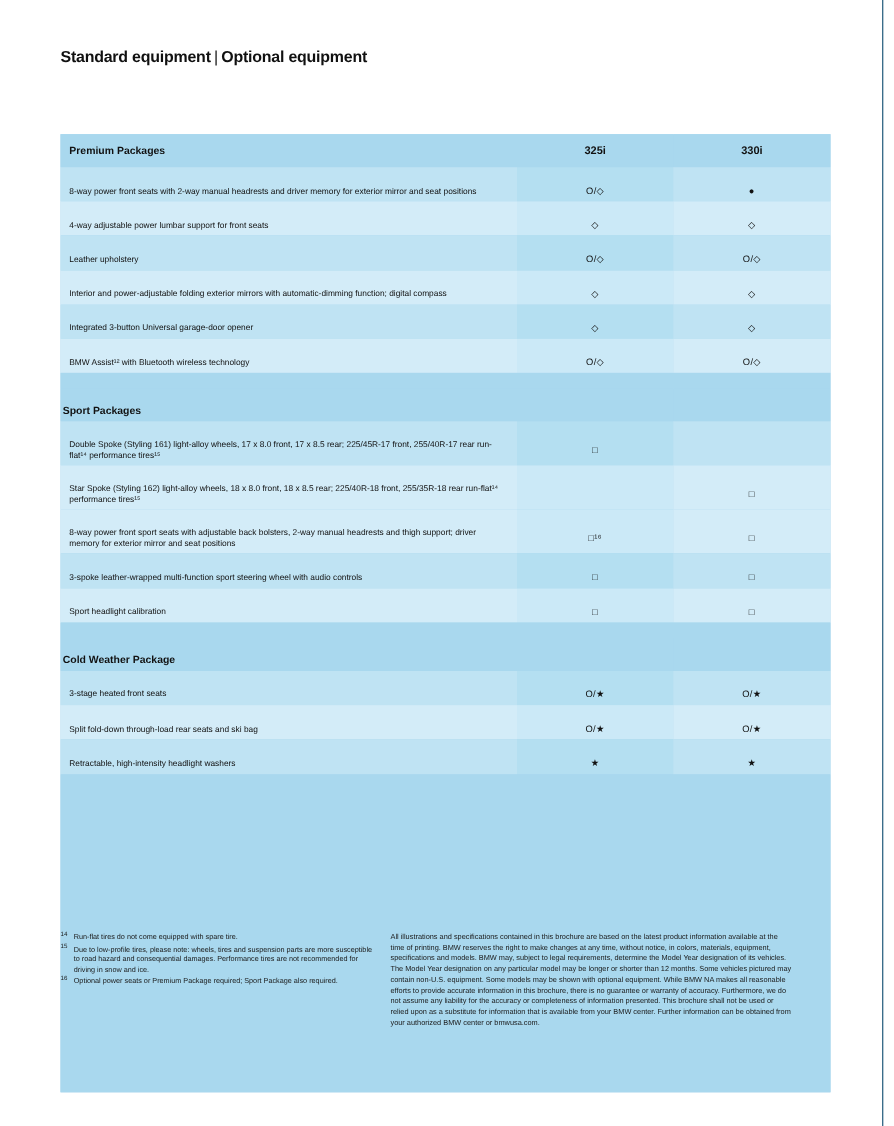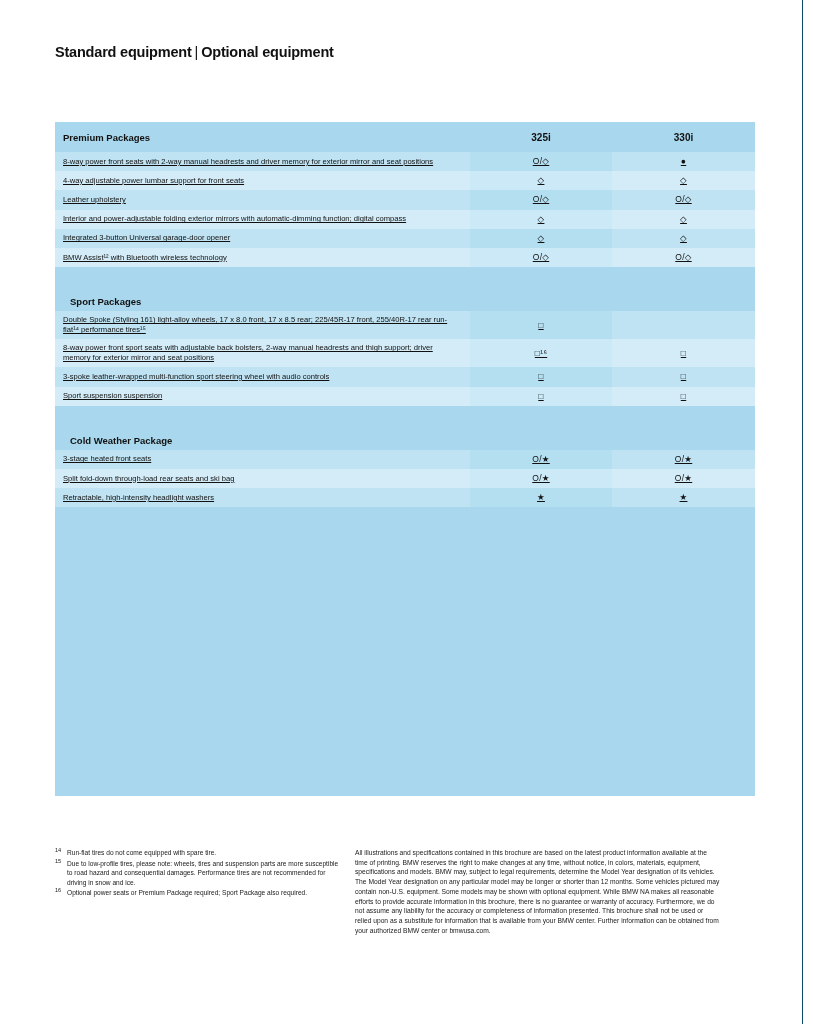--- a/index.html
+++ b/index.html
@@ -85,35 +85,34 @@
 
   .sect-row td {
     background: #a9d8ee;
     height: 26px;
     vertical-align: bottom;
     font-size: 9.5px;
     font-weight: bold;
     color: #111;
     padding-bottom: 4px;
   }
-  .sect-row td.desc { padding-left: 15px; }
+  .sect-row td.desc { padding-left: 2px; }
 
   .spacer-row td {
     height: 14px;
     background: #a9d8ee;
   }
 
   .item-row td {
     font-size: 7.6px;
     line-height: 1.32;
     color: #111;
     vertical-align: middle;
-    padding-top: 4px;
+    padding-top: 16px;
     padding-bottom: 4px;
-    text-decoration: underline;
   }
   .item-row td.desc {
     padding-left: 8px;
     padding-right: 10px;
     background: #bfe3f3;
   }
   .item-row td.val {
     text-align: center;
     background: #bfe3f3;
     font-size: 8.5px;
@@ -233,31 +232,36 @@
           <td></td>
             <td></td>
         </tr>
 
         <tr class="item-row">
           <td class="desc">Double Spoke (Styling 161) light-alloy wheels, 17 x 8.0 front, 17 x 8.5 rear; 225/45R-17 front, 255/40R-17 rear run-flat¹⁴ performance tires¹⁵</td>
           <td class="val first">□</td>
           <td class="val"></td>
         </tr>
         <tr class="item-row alt">
+          <td class="desc">Star Spoke (Styling 162) light-alloy wheels, 18 x 8.0 front, 18 x 8.5 rear; 225/40R-18 front, 255/35R-18 rear run-flat¹⁴ performance tires¹⁵</td>
+          <td class="val first"></td>
+          <td class="val">□</td>
+        </tr>
+        <tr class="item-row alt">
           <td class="desc">8-way power front sport seats with adjustable back bolsters, 2-way manual headrests and thigh support; driver memory for exterior mirror and seat positions</td>
           <td class="val first">□¹⁶</td>
           <td class="val">□</td>
         </tr>
         <tr class="item-row">
           <td class="desc">3-spoke leather-wrapped multi-function sport steering wheel with audio controls</td>
           <td class="val first">□</td>
           <td class="val">□</td>
         </tr>
         <tr class="item-row alt">
-          <td class="desc">Sport suspension suspension</td>
+          <td class="desc">Sport headlight calibration</td>
           <td class="val first">□</td>
           <td class="val">□</td>
         </tr>
 
         <tr class="spacer-row">
             <td colspan="3"></td>
           </tr>
 
         <tr class="sect-row">
           <td class="desc">Cold Weather Package</td>

